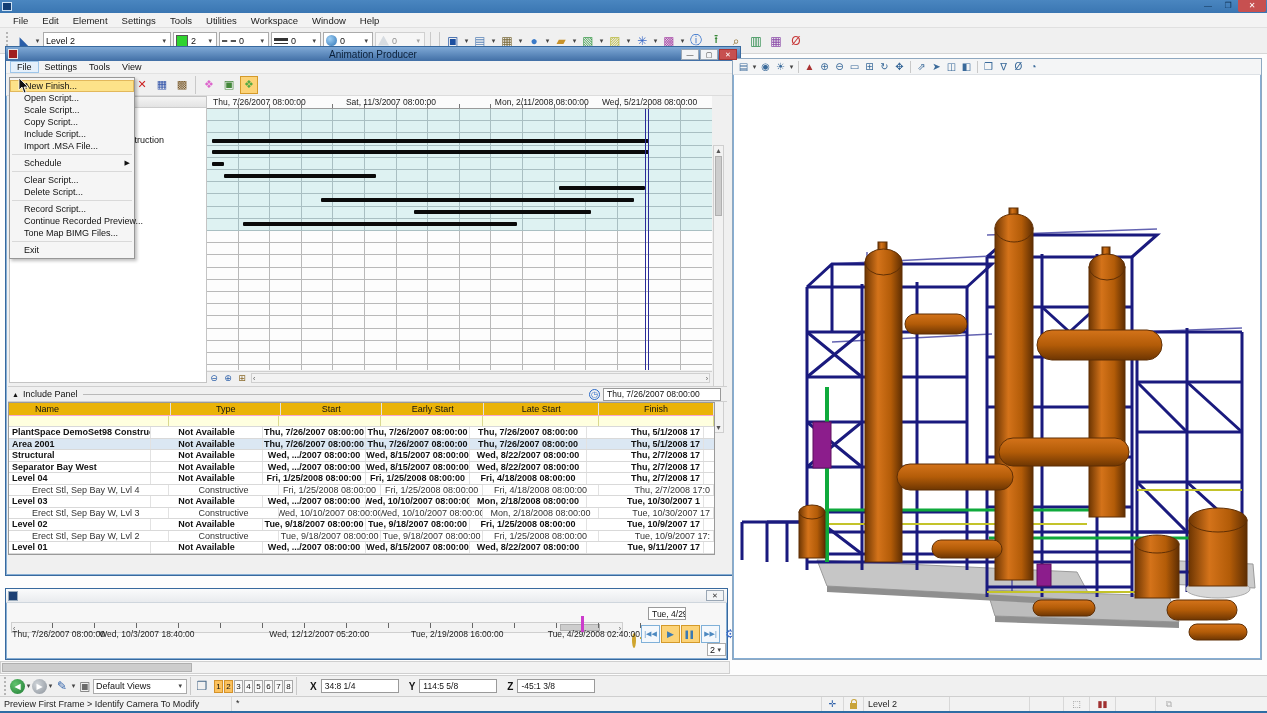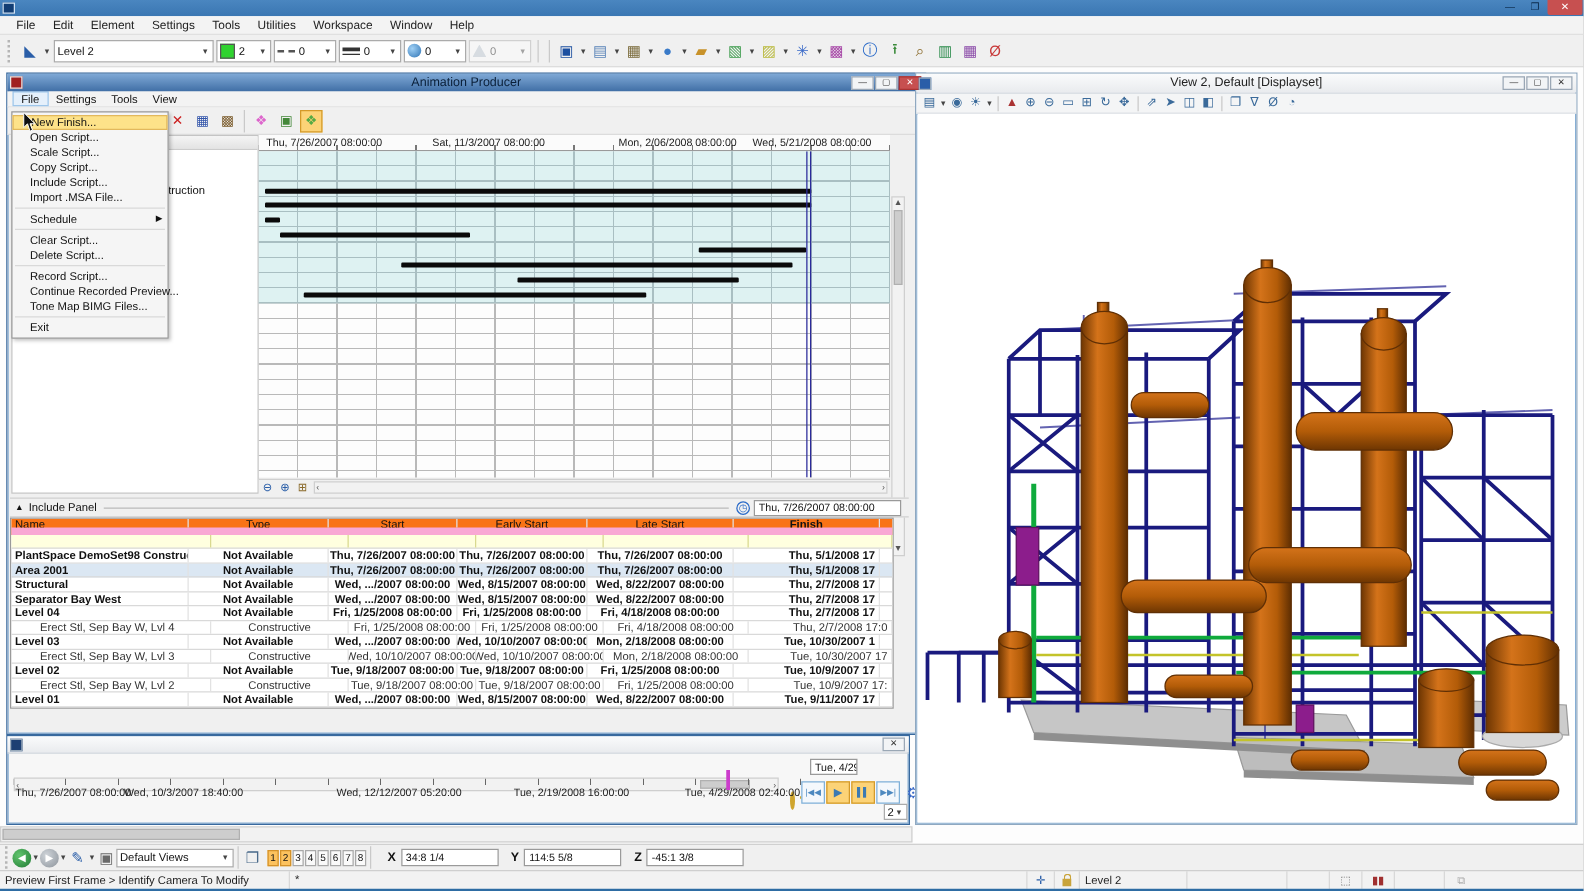--- a/index.html
+++ b/index.html
@@ -68,21 +68,21 @@
   .scrollbar{background:#f2f2f2;border:1px solid #cfcfcf;position:relative;}
   .sb-thumb{position:absolute;background:#cdcdcd;border:1px solid #b0b0b0;}
   .sb-arrow{position:absolute;font-size:7px;color:#555;line-height:9px;text-align:center;}
 
   
   .sp-bar{background:#f0f0f0;border-top:1px solid #cfcfcf;border-bottom:1px solid #cfcfcf;display:flex;align-items:center;font-size:9px;}
   .sp-line{flex:1;border-bottom:1px solid #b9b9b9;margin:0 6px;height:1px;}
   .field{background:#fff;border:1px solid #9a9a9a;font-size:8.5px;display:flex;align-items:center;padding:0 3px;white-space:nowrap;overflow:hidden;}
   .sched-table{background:#fff;border:1px solid #9a9a9a;overflow:hidden;font-size:9px;}
   .trow{display:flex;border-bottom:1px solid #d9d9d9;height:11.5px;align-items:center;}
-  .trow.hdr{height:13px;border-bottom:6px solid #f9a8d4;background:#f97316;}
+  .trow.hdr{height:13px;border-bottom:1px solid #f9a8d4;background:#eab308;padding-left:23px;}
   .trow.filter{background:#ffffdf;height:11px;}
   .trow.filter .tc{border-right:1px solid #d9d98f;height:100%;}
   .trow.sel{background:#dbe7f3;}
   .tc{padding:0 3px;overflow:hidden;white-space:nowrap;border-right:1px solid #e2e2e2;height:100%;display:flex;align-items:center;}
   .tc.c{justify-content:center;}
   .tc.r{justify-content:flex-end;}
   .trow.b{font-weight:bold;}
   .trow:not(.b){color:#333;padding-left:20px;}
 
   
@@ -204,21 +204,21 @@
         <span class="tbico" style="color: rgb(58, 138, 58);">⭱</span>
         <span class="tbico" style="color: rgb(138, 106, 42);">⌕</span>
         <span class="tbico" style="color: rgb(42, 138, 74);">▥</span>
         <span class="tbico" style="color: rgb(138, 74, 168);">▦</span>
         <span class="tbico" style="color: rgb(200, 58, 58);">Ø</span>
       </span>
   </div>
 
   <div class="ab" style="left:0;top:54px;width:1267px;height:621px;background:#fdfdfd"></div>
 
-  <div class="win" style="left:5px;top:58px;width:736px;height:530px">
+  <div class="win" style="left:5px;top:46px;width:736px;height:530px">
     <div class="wtitle-blue">
       <div class="miniico" style="background:#a02020;border:1px solid #e8e8e8"></div>
       <div class="ttl">Animation Producer</div>
       <div style="position:absolute;right:2px;display:flex;z-index:2">
         <div class="litebtn">—</div>
         <div class="litebtn">▢</div>
         <div class="litebtn" style="background:#c75050;color:#fff;border-color:#a33">✕</div>
       </div>
     </div>
     <div id="ap-menubar">
@@ -241,21 +241,21 @@
     </div>
 
     <div class="ab treepanel" style="left:3px;top:49px;width:198px;height:287px">
       <div class="treehdr"></div>
       <div class="ab" style="left:120px;top:38px;font-size:9px">struction</div>
     </div>
 
     <div class="ab gantt-hdr" style="left:201px;top:49px;width:505px;height:13px" id="gantt-dates">
         <span class="gdate" style="left: 6.06px;">Thu, 7/26/2007 08:00:00</span>
         <span class="gdate" style="left: 138.875px;">Sat, 11/3/2007 08:00:00</span>
-        <span class="gdate" style="left: 287.85px;">Mon, 2/06/2008 08:00:00</span>
+        <span class="gdate" style="left: 287.85px;">Mon, 2/11/2008 08:00:00</span>
         <span class="gdate" style="left: 394.91px;">Wed, 5/21/2008 08:00:00</span>
       </div>
     <div class="ab gantt-grid-cyan" style="left:201px;top:62px;width:505px;height:122px"></div>
     <div class="ab gantt-grid-white" style="left:201px;top:184px;width:505px;height:139px"></div>
     <div class="ab" style="left:201px;top:62px;width:505px;height:261px;overflow:hidden" id="gantt-bars">
         <div class="gbar" style="left: 5.05px; width: 436.825px; top: 30px; background: rgb(10, 10, 10);"></div>
         <div class="gbar" style="left: 5.05px; width: 436.825px; top: 41px; background: rgb(10, 10, 10);"></div>
         <div class="gbar" style="left: 5.05px; width: 12.12px; top: 53px; background: rgb(10, 10, 10);"></div>
         <div class="gbar" style="left: 17.17px; width: 152.005px; top: 65px; background: rgb(10, 10, 10);"></div>
         <div class="gbar" style="left: 351.985px; width: 85.85px; top: 77px; background: rgb(10, 10, 10);"></div>
@@ -289,21 +289,21 @@
       <div class="field" style="width:118px;height:13px;margin-right:6px">Thu, 7/26/2007 08:00:00</div>
     </div>
 
     <div class="ab sched-table" style="left:2px;top:355px;width:707px;height:153px" id="sched-table">
         <div class="trow hdr b">
           <div class="tc " style="width: 142px; font-weight: normal;">Name</div>
           <div class="tc c" style="width: 112px; font-weight: normal;">Type</div>
           <div class="tc c" style="width: 103px; font-weight: normal;">Start</div>
           <div class="tc c" style="width: 104px; font-weight: normal;">Early Start</div>
           <div class="tc c" style="width: 117px; font-weight: normal;">Late Start</div>
-          <div class="tc c" style="width: 117px; font-weight: bold;">Finish</div>
+          <div class="tc c" style="width: 117px; font-weight: normal;">Finish</div>
         </div>
         <div class="trow filter">
           <div class="tc" style="width: 142px;"></div>
           <div class="tc" style="width: 112px;"></div>
           <div class="tc" style="width: 103px;"></div>
           <div class="tc" style="width: 104px;"></div>
           <div class="tc" style="width: 117px;"></div>
           <div class="tc" style="width: 117px;"></div>
         </div>
         <div class="trow b">
@@ -465,29 +465,20 @@
     <div class="ab" style="left:634px;top:36px;display:flex">
       <div class="pbtn" style="font-size:7px">|◀◀</div>
       <div class="pbtn on">▶</div>
       <div class="pbtn on" style="font-size:7px">▌▌</div>
       <div class="pbtn" style="font-size:7px">▶▶|</div>
       <div class="pbtn" style="border:none;background:none;color:#3a6ac8;font-size:12px">⚙</div>
     </div>
   </div>
 
   <div class="win" style="left:732px;top:58px;width:530px;height:602px;background:#fff;border-color:#8fa8c0">
-    <div class="wtitle-lite" style="height:16px">
-      <div class="miniico" style="background:#2a5ea8;border:1px solid #9ab"></div>
-      <div class="ttl">View 2, Default [Displayset]</div>
-      <div style="position:absolute;right:2px;display:flex;z-index:2">
-        <div class="litebtn">—</div>
-        <div class="litebtn">▢</div>
-        <div class="litebtn">✕</div>
-      </div>
-    </div>
     <div style="height:16px;background:#f4f5f6;border-bottom:1px solid #dde1e5;display:flex;align-items:center;padding-left:3px" id="view2-toolbar">
         <span class="tbico sm" style="font-size: 10px; width: 15px; color: rgb(58, 106, 154);">▤</span>
         <span class="caret2">▾</span>
         <span class="tbico sm" style="font-size: 10px; width: 15px; color: rgb(58, 106, 154);">◉</span>
         <span class="tbico sm" style="font-size: 10px; width: 15px; color: rgb(58, 106, 154);">☀</span>
         <span class="caret2">▾</span>
         <span class="vsep" style="height: 12px;"></span>
         <span class="tbico sm" style="font-size: 10px; width: 15px; color: rgb(170, 51, 51);">▲</span>
         <span class="tbico sm" style="font-size: 10px; width: 15px; color: rgb(58, 106, 154);">⊕</span>
         <span class="tbico sm" style="font-size: 10px; width: 15px; color: rgb(58, 106, 154);">⊖</span>

